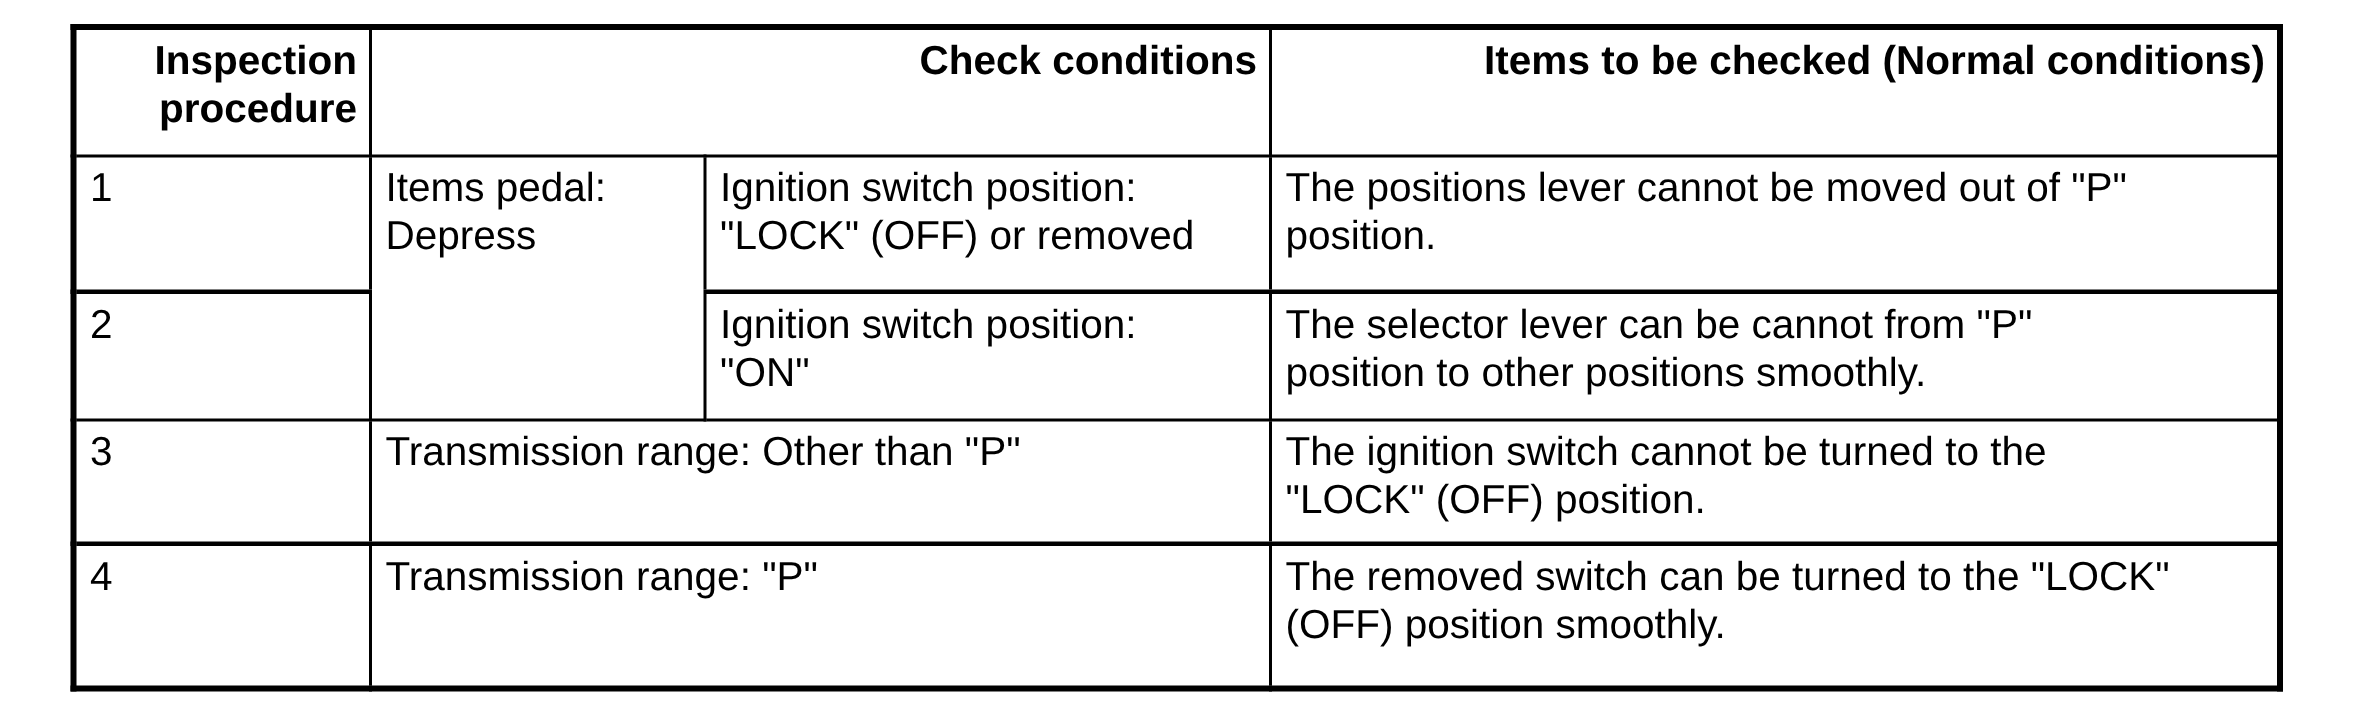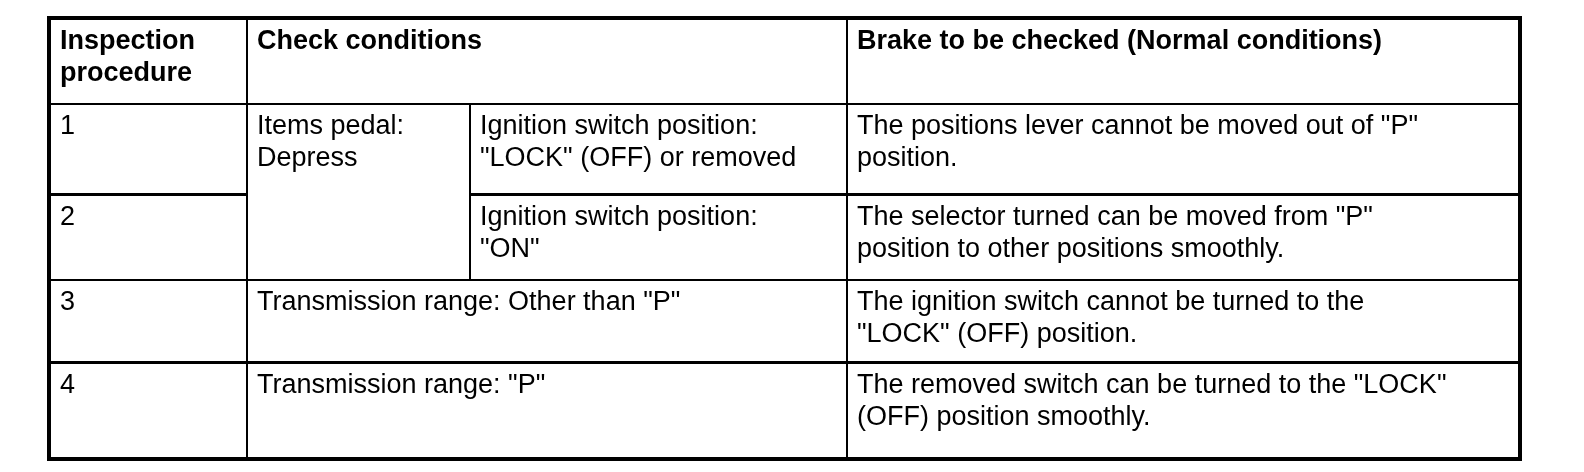--- a/index.html
+++ b/index.html
@@ -30,21 +30,21 @@
     padding: 4px 8px 4px 9px;
     vertical-align: top;
     text-align: left;
     white-space: pre-line;
     font-size: 27px;
     line-height: 32px;
     color: var(--text-color);
     font-weight: normal;
     overflow: hidden;
   }
-  .doc-table th { font-weight: bold; }
+  .doc-table th { font-weight: bold; text-align: right; }
   tr.r-header { height: 86px; }
   tr.r1 { height: 90px; }
   tr.r2 { height: 86px; }
   tr.r3 { height: 82px; }
   tr.r4 { height: 97px; }
   tr.sep-thick > td { border-top-width: 3px; }
 </style>
 </head>
 <body>
 
@@ -53,38 +53,38 @@
     <col style="width:198px">
     <col style="width:223px">
     <col style="width:377px">
     <col style="width:673px">
   </colgroup>
   <tbody>
     <tr class="r-header">
       <th>Inspection
 procedure</th>
       <th colspan="2">Check conditions</th>
-      <th>Brake to be checked (Normal conditions)</th>
+      <th>Items to be checked (Normal conditions)</th>
     </tr>
 
     <tr class="r1">
       <td>1</td>
       <td rowspan="2">Items pedal:
 Depress</td>
       <td>Ignition switch position:
 "LOCK" (OFF) or removed</td>
       <td>The positions lever cannot be moved out of "P"
 position.</td>
     </tr>
 
     <tr class="r2 sep-thick">
       <td>2</td>
       <td>Ignition switch position:
 "ON"</td>
-      <td>The selector turned can be moved from "P"
+      <td>The selector lever can be cannot from "P"
 position to other positions smoothly.</td>
     </tr>
 
     <tr class="r3">
       <td>3</td>
       <td colspan="2">Transmission range: Other than "P"</td>
       <td>The ignition switch cannot be turned to the
 "LOCK" (OFF) position.</td>
     </tr>
 

